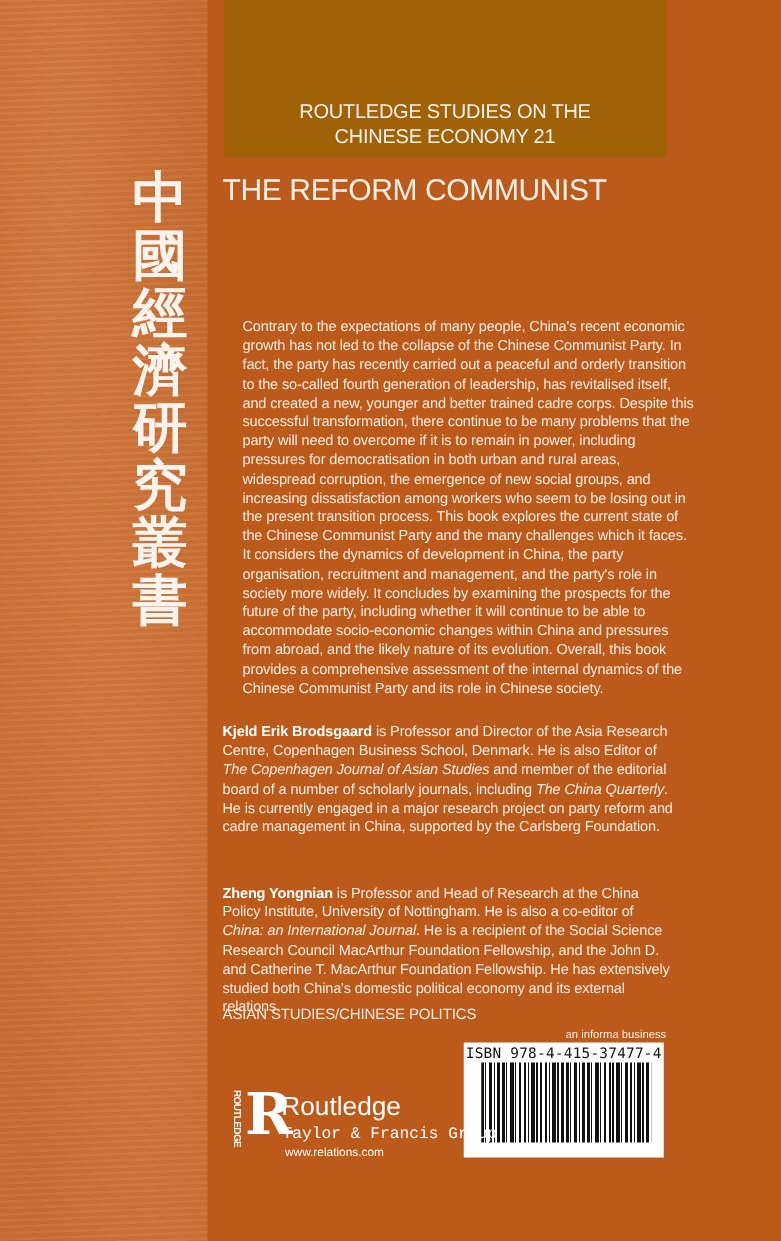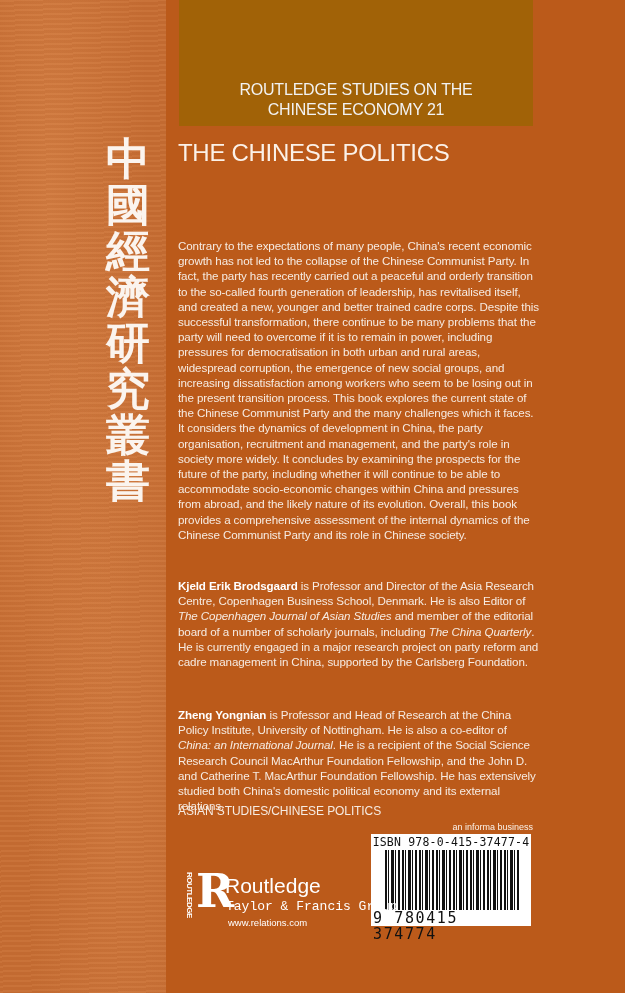--- a/index.html
+++ b/index.html
@@ -32,21 +32,21 @@
     position: absolute; left: 0; right: 0; bottom: 6px;
     text-align: center; color: #f2f2f2; font-size: 16px; line-height: 20px;
     letter-spacing: -0.2px;
   }
   .book-title {
     position: absolute; left: 178px; top: 137px; width: 360px;
     font-size: 24px; line-height: 32px; color: #fbf1e8; letter-spacing: -0.3px;
   }
   .blurb {
     position: absolute; left: 178px; top: 238px; width: 362px;
-    font-size: 11.6px; line-height: 15.2px; margin: 0; letter-spacing: -0.1px;
+    font-size: 11.6px; line-height: 15.2px; margin: 16px; letter-spacing: -0.1px;
   }
   .bio { position: absolute; left: 178px; width: 362px; font-size: 11.6px; line-height: 15.2px; margin: 0; letter-spacing: -0.1px; }
   .bio b { font-weight: bold; color: #ffffff; }
   .bio1 { top: 578px; }
   .bio2 { top: 683px; margin-top: 24px; }
   .subject { position: absolute; left: 178px; top: 804px; font-size: 12px; letter-spacing: -0.1px; }
   .informa { position: absolute; right: 92px; top: 822px; font-size: 9px; color: #fbf1e8; }
   .informa b { font-weight: normal; }
   .barcode-box {
     position: absolute; left: 371px; top: 834px; width: 160px; height: 92px;
@@ -96,36 +96,35 @@
 </div>
 
 <div class="series-box">
   <div class="series-text">
     <div>ROUTLEDGE STUDIES ON THE</div>
     <div>CHINESE ECONOMY 21</div>
   </div>
 </div>
 
 <div class="book-title">
-  <div>THE CHINESE POLITICS</div>
+  <div>THE REFORM COMMUNIST</div>
 </div>
 
 <p class="blurb">Contrary to the expectations of many people, China's recent economic growth has not led to the collapse of the Chinese Communist Party. In fact, the party has recently carried out a peaceful and orderly transition to the so-called fourth generation of leadership, has revitalised itself, and created a new, younger and better trained cadre corps. Despite this successful transformation, there continue to be many problems that the party will need to overcome if it is to remain in power, including pressures for democratisation in both urban and rural areas, widespread corruption, the emergence of new social groups, and increasing dissatisfaction among workers who seem to be losing out in the present transition process. This book explores the current state of the Chinese Communist Party and the many challenges which it faces. It considers the dynamics of development in China, the party organisation, recruitment and management, and the party's role in society more widely. It concludes by examining the prospects for the future of the party, including whether it will continue to be able to accommodate socio-economic changes within China and pressures from abroad, and the likely nature of its evolution. Overall, this book provides a comprehensive assessment of the internal dynamics of the Chinese Communist Party and its role in Chinese society.</p>
 
 <p class="bio bio1"><b>Kjeld Erik Brodsgaard</b><span> is Professor and Director of the Asia Research Centre, Copenhagen Business School, Denmark. He is also Editor of </span><i>The Copenhagen Journal of Asian Studies</i><span> and member of the editorial board of a number of scholarly journals, including </span><i>The China Quarterly</i><span>. He is currently engaged in a major research project on party reform and cadre management in China, supported by the Carlsberg Foundation.</span></p>
 
 <p class="bio bio2"><b>Zheng Yongnian</b><span> is Professor and Head of Research at the China Policy Institute, University of Nottingham. He is also a co-editor of </span><i>China: an International Journal</i><span>. He is a recipient of the Social Science Research Council MacArthur Foundation Fellowship, and the John D. and Catherine T. MacArthur Foundation Fellowship. He has extensively studied both China's domestic political economy and its external relations.</span></p>
 
 <div class="subject">ASIAN STUDIES/CHINESE POLITICS</div>
 
 <div class="informa"><span>an </span><b>informa</b><span> business</span></div>
 
 <div class="barcode-box">
-  <div class="isbn-top">ISBN 978-0-415-37477-4</div>
+  <div class="isbn-top">ISBN 978-4-415-37477-4</div>
   <div class="bars"></div>
-  <div class="isbn-bottom">9 780415 374774</div>
 </div>
 
 <div class="rl-vertical">ROUTLEDGE</div>
 <div class="rl-r">R</div>
 <div class="pub-name">Routledge</div>
 <div class="pub-group">Taylor &amp; Francis Group</div>
 <div class="pub-url">www.relations.com</div>
 
 </body></html>

